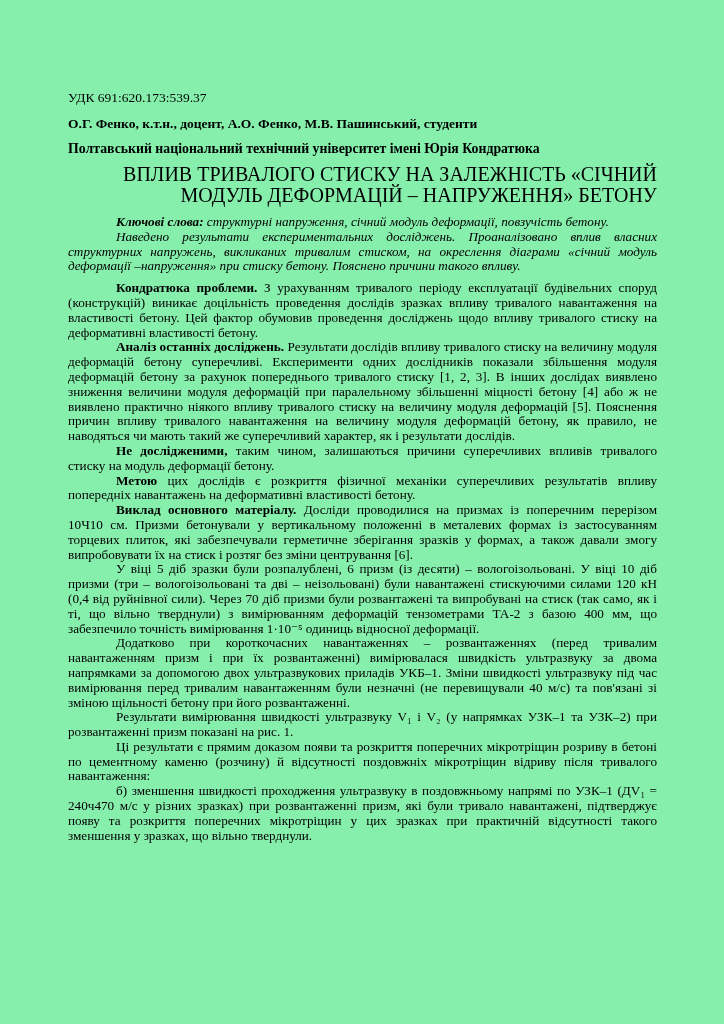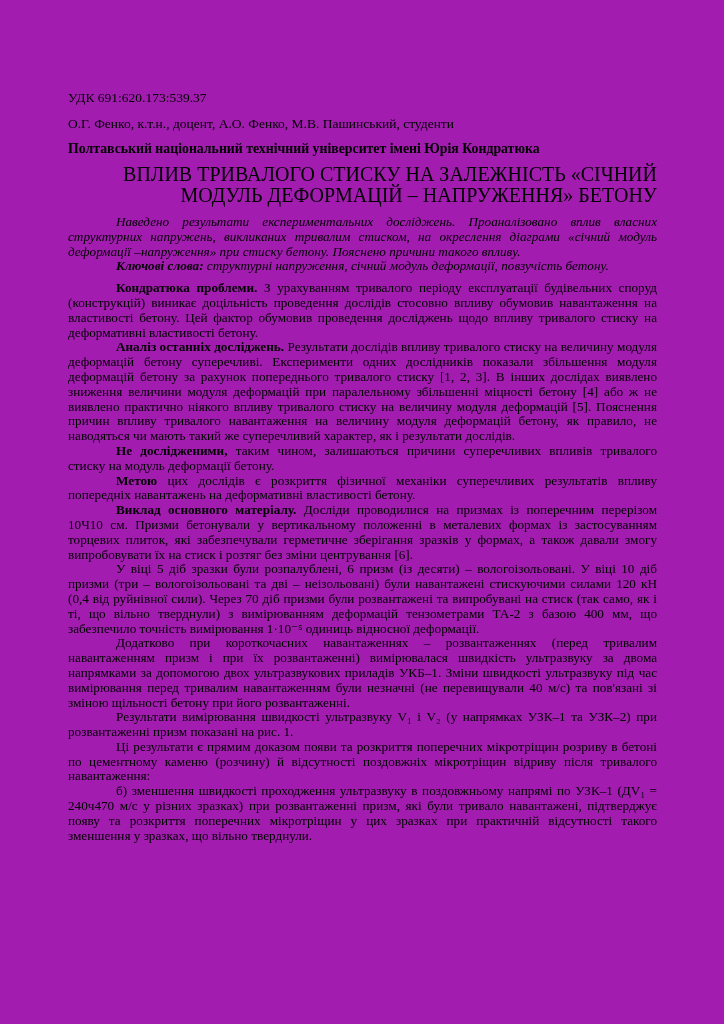--- a/index.html
+++ b/index.html
@@ -1,38 +1,38 @@
 <!DOCTYPE html>
 <html><head>
 <meta charset="utf-8">
 <style>
   html, body { margin: 0; padding: 0; background: #e8e8e8; }
   .page {
     position: relative;
     width: 724px;
     height: 1024px;
     margin: 0 auto;
-    background: #a21caf;
+    background: #86efac;
     color: #000000;
     font-family: "Liberation Serif", "DejaVu Serif", serif;
     overflow: hidden;
   }
   .content {
     position: absolute;
     left: 68px;
     top: 90px;
     width: 589px;
   }
   .udk {
     font-size: 13.5px;
     line-height: 15px;
     margin: 0 0 11px 0;
   }
   .authors {
-    font-weight: normal;
+    font-weight: bold;
     font-size: 13.5px;
     line-height: 15px;
     margin: 0 0 10px 0;
   }
   .affiliation {
     font-weight: bold;
     font-size: 13.8px;
     line-height: 15px;
     margin: 0 0 8px 0;
   }
@@ -85,26 +85,26 @@
   <div class="content">
 
     <div class="udk">УДК 691:620.173:539.37</div>
 
     <div class="authors">О.Г. Фенко, к.т.н., доцент, А.О. Фенко, М.В. Пашинський, студенти</div>
 
     <div class="affiliation">Полтавський національний технічний університет імені Юрія Кондратюка</div>
 
     <h1 class="title"><span>ВПЛИВ ТРИВАЛОГО СТИСКУ НА ЗАЛЕЖНІСТЬ «СІЧНИЙ</span><br><span>МОДУЛЬ ДЕФОРМАЦІЙ – НАПРУЖЕННЯ» БЕТОНУ</span></h1>
 
+    <p class="abstract"><span class="kw-label">Ключові слова:</span><span> структурні напруження, січний модуль деформації, повзучість бетону.</span></p>
+
     <p class="abstract"><span>Наведено результати експериментальних досліджень. Проаналізовано вплив власних структурних напружень, викликаних тривалим стиском, на окреслення діаграми «січний модуль деформації –напруження» при стиску бетону. Пояснено причини такого впливу.</span></p>
 
-    <p class="abstract"><span class="kw-label">Ключові слова:</span><span> структурні напруження, січний модуль деформації, повзучість бетону.</span></p>
-
     <div class="body-block">
-      <p><span class="lead">Кондратюка проблеми.</span><span> З урахуванням тривалого періоду експлуатації будівельних споруд (конструкцій) виникає доцільність проведення дослідів стосовно впливу обумовив навантаження на властивості бетону. Цей фактор обумовив проведення досліджень щодо впливу тривалого стиску на деформативні властивості бетону.</span></p>
+      <p><span class="lead">Кондратюка проблеми.</span><span> З урахуванням тривалого періоду експлуатації будівельних споруд (конструкцій) виникає доцільність проведення дослідів зразках впливу тривалого навантаження на властивості бетону. Цей фактор обумовив проведення досліджень щодо впливу тривалого стиску на деформативні властивості бетону.</span></p>
       <p><span class="lead">Аналіз останніх досліджень.</span><span> Результати дослідів впливу тривалого стиску на величину модуля деформацій бетону суперечливі. Експерименти одних дослідників показали збільшення модуля деформацій бетону за рахунок попереднього тривалого стиску [1, 2, 3]. В інших дослідах виявлено зниження величини модуля деформацій при паралельному збільшенні міцності бетону [4] або ж не виявлено практично ніякого впливу тривалого стиску на величину модуля деформацій [5]. Пояснення причин впливу тривалого навантаження на величину модуля деформацій бетону, як правило, не наводяться чи мають такий же суперечливий характер, як і результати дослідів.</span></p>
       <p><span class="lead">Не дослідженими,</span><span> таким чином, залишаються причини суперечливих впливів тривалого стиску на модуль деформації бетону.</span></p>
       <p><span class="lead">Метою</span><span> цих дослідів є розкриття фізичної механіки суперечливих результатів впливу попередніх навантажень на деформативні властивості бетону.</span></p>
       <p><span class="lead">Виклад основного матеріалу.</span><span> Досліди проводилися на призмах із поперечним перерізом 10Ч10 см. Призми бетонували у вертикальному положенні в металевих формах із застосуванням торцевих плиток, які забезпечували герметичне зберігання зразків у формах, а також давали змогу випробовувати їх на стиск і розтяг без зміни центрування [6].</span></p>
       <p><span class="lead"></span><span>У віці 5 діб зразки були розпалублені, 6 призм (із десяти) – вологоізольовані. У віці 10 діб призми (три – вологоізольовані та дві – неізольовані) були навантажені стискуючими силами 120 кН (0,4 від руйнівної сили). Через 70 діб призми були розвантажені та випробувані на стиск (так само, як і ті, що вільно тверднули) з вимірюванням деформацій тензометрами ТА-2 з базою 400 мм, що забезпечило точність вимірювання 1·10⁻⁵ одиниць відносної деформації.</span></p>
       <p><span class="lead"></span><span>Додатково при короткочасних навантаженнях – розвантаженнях (перед тривалим навантаженням призм і при їх розвантаженні) вимірювалася швидкість ультразвуку за двома напрямками за допомогою двох ультразвукових приладів УКБ–1. Зміни швидкості ультразвуку під час вимірювання перед тривалим навантаженням були незначні (не перевищували 40 м/с) та пов'язані зі зміною щільності бетону при його розвантаженні.</span></p>
       <p><span class="lead"></span><span>Результати вимірювання швидкості ультразвуку V₁ і V₂ (у напрямках УЗК–1 та УЗК–2) при розвантаженні призм показані на рис. 1.</span></p>
       <p><span class="lead"></span><span>Ці результати є прямим доказом появи та розкриття поперечних мікротріщин розриву в бетоні по цементному каменю (розчину) й відсутності поздовжніх мікротріщин відриву після тривалого навантаження:</span></p>
       <p><span class="lead"></span><span>б) зменшення швидкості проходження ультразвуку в поздовжньому напрямі по УЗК–1 (ДV₁ = 240ч470 м/с у різних зразках) при розвантаженні призм, які були тривало навантажені, підтверджує появу та розкриття поперечних мікротріщин у цих зразках при практичній відсутності такого зменшення у зразках, що вільно тверднули.</span></p>
     </div>

